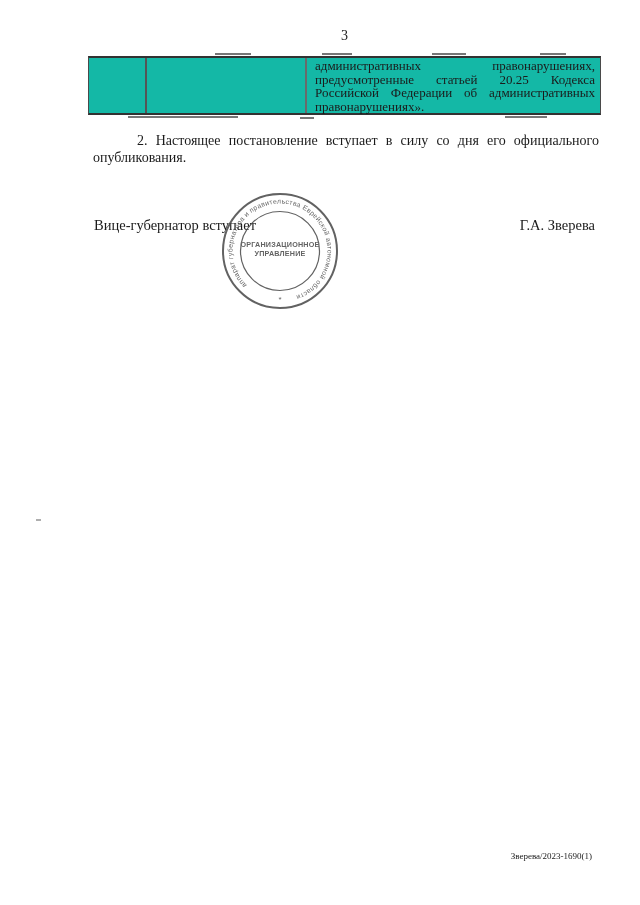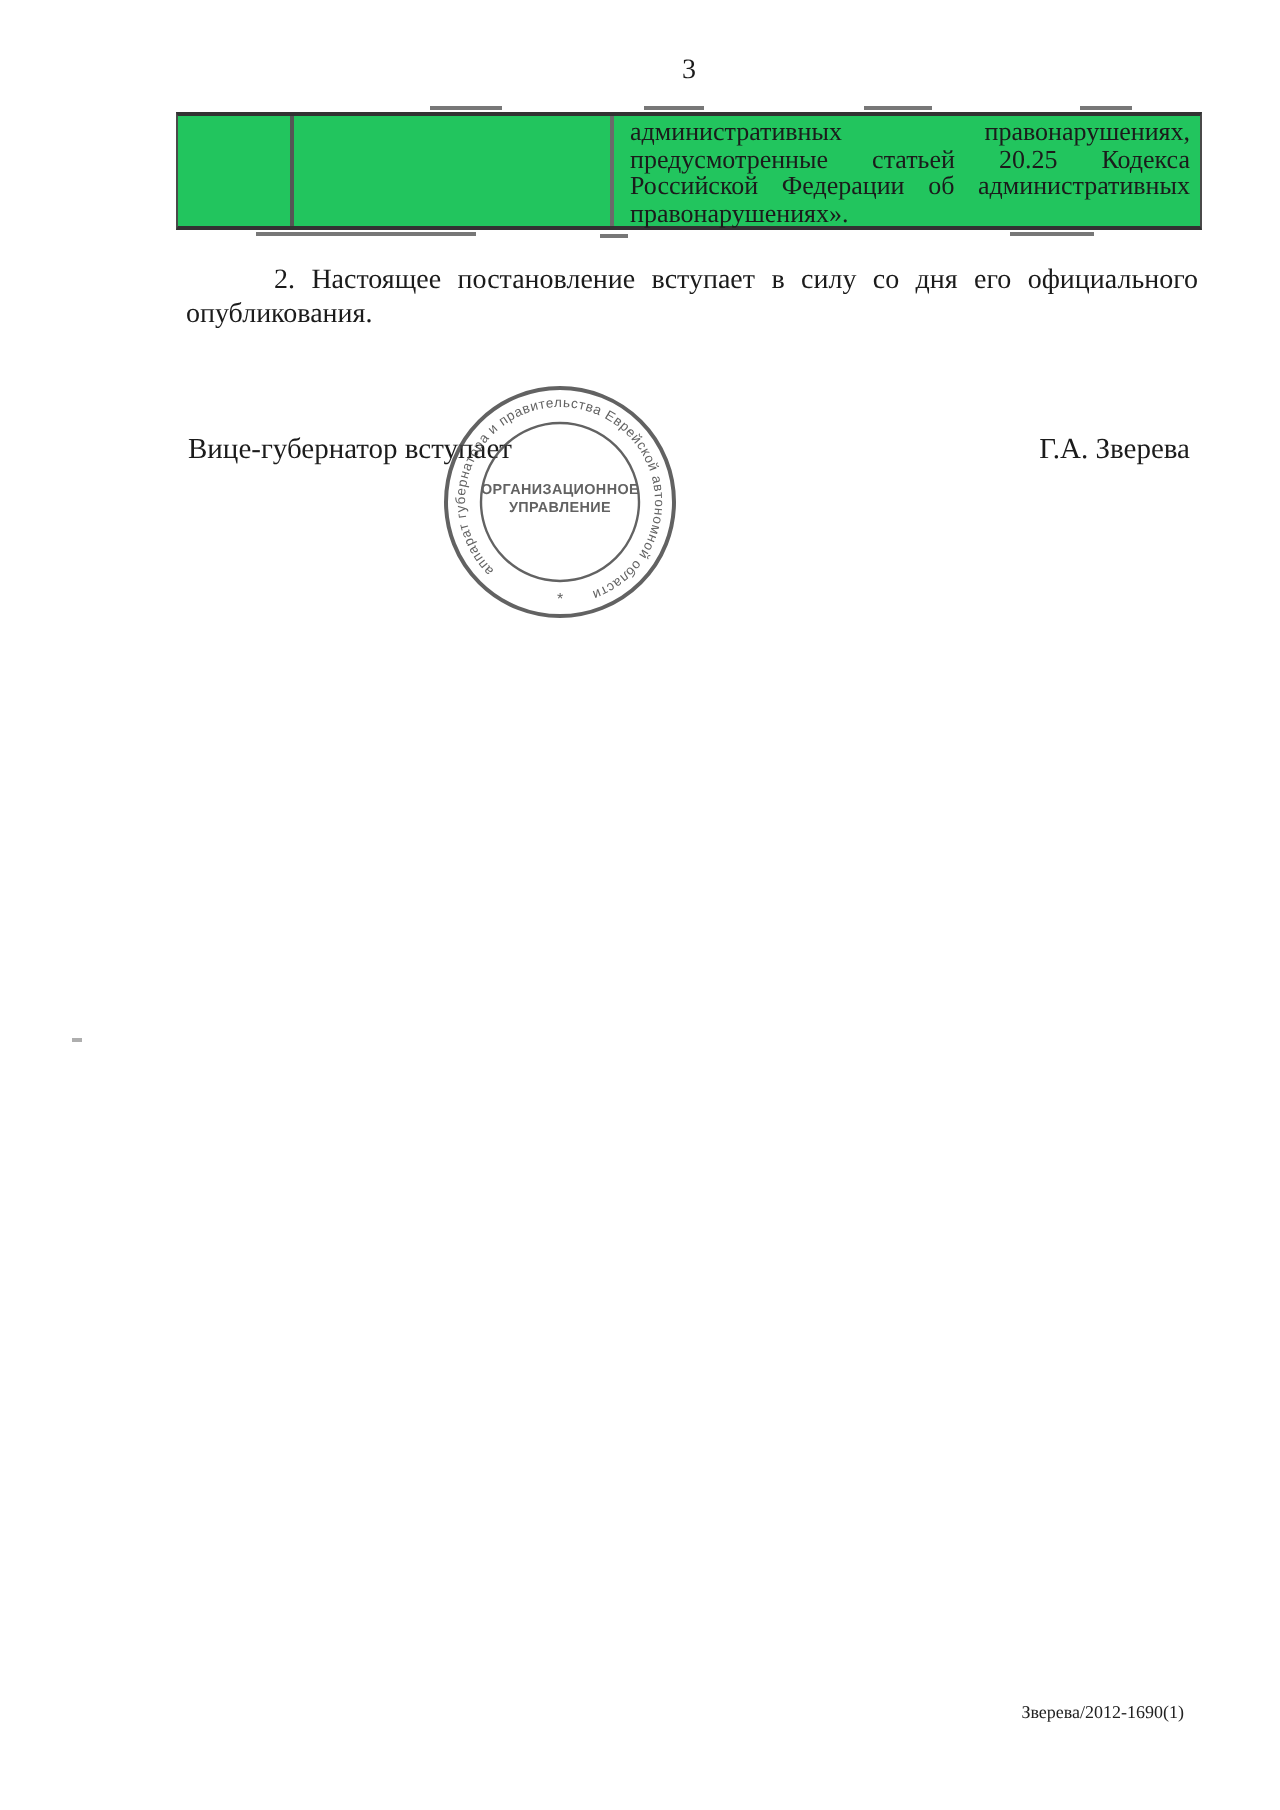--- a/index.html
+++ b/index.html
@@ -11,21 +11,21 @@
     position:absolute;top:28px;left:88px;width:513px;
     text-align:center;font-size:14px;
   }
   
   .doc-table{
     position:absolute;left:88px;top:56px;width:513px;height:59px;
     box-sizing:border-box;display:flex;
     border:1px solid #4a4a4a;
     border-top:2px solid #323232;
     border-bottom:2px solid #323232;
-    background:#22c55e;
+    background:#14b8a6;
   }
   .t-cell{box-sizing:border-box;}
   .t-cell1{width:58px;border-right:2px solid #555;}
   .t-cell2{width:160px;border-right:2px solid #6a6a6a;}
   .t-cell3{
     flex:1;padding:1px 5px 2px 8px;
     font-size:13px;line-height:13.6px;
     text-align:justify;
   }
   
@@ -97,13 +97,13 @@
     <circle cx="68" cy="68" r="39.5" fill="none" stroke="#474747" stroke-width="1.2"></circle>
     <text font-family="Liberation Sans, sans-serif" font-size="6.8" letter-spacing="0.35" fill="#474747" transform="rotate(-46 68 68)">
       <textPath href="#ringPath" xlink:href="#ringPath">аппарат губернатора и правительства Еврейской автономной области</textPath>
     </text>
     <text x="68" y="64" text-anchor="middle" font-family="Liberation Sans, sans-serif" font-size="7.2" font-weight="700" letter-spacing="0.2" fill="#474747">ОРГАНИЗАЦИОННОЕ</text>
     <text x="68" y="73" text-anchor="middle" font-family="Liberation Sans, sans-serif" font-size="7.2" font-weight="700" letter-spacing="0.2" fill="#474747">УПРАВЛЕНИЕ</text>
     <text x="68" y="119" text-anchor="middle" font-family="Liberation Sans, sans-serif" font-size="8" fill="#474747">*</text>
   </svg>
 </div>
 
-<div class="footer">Зверева/2012-1690(1)</div>
+<div class="footer">Зверева/2023-1690(1)</div>
 
 </body></html>

